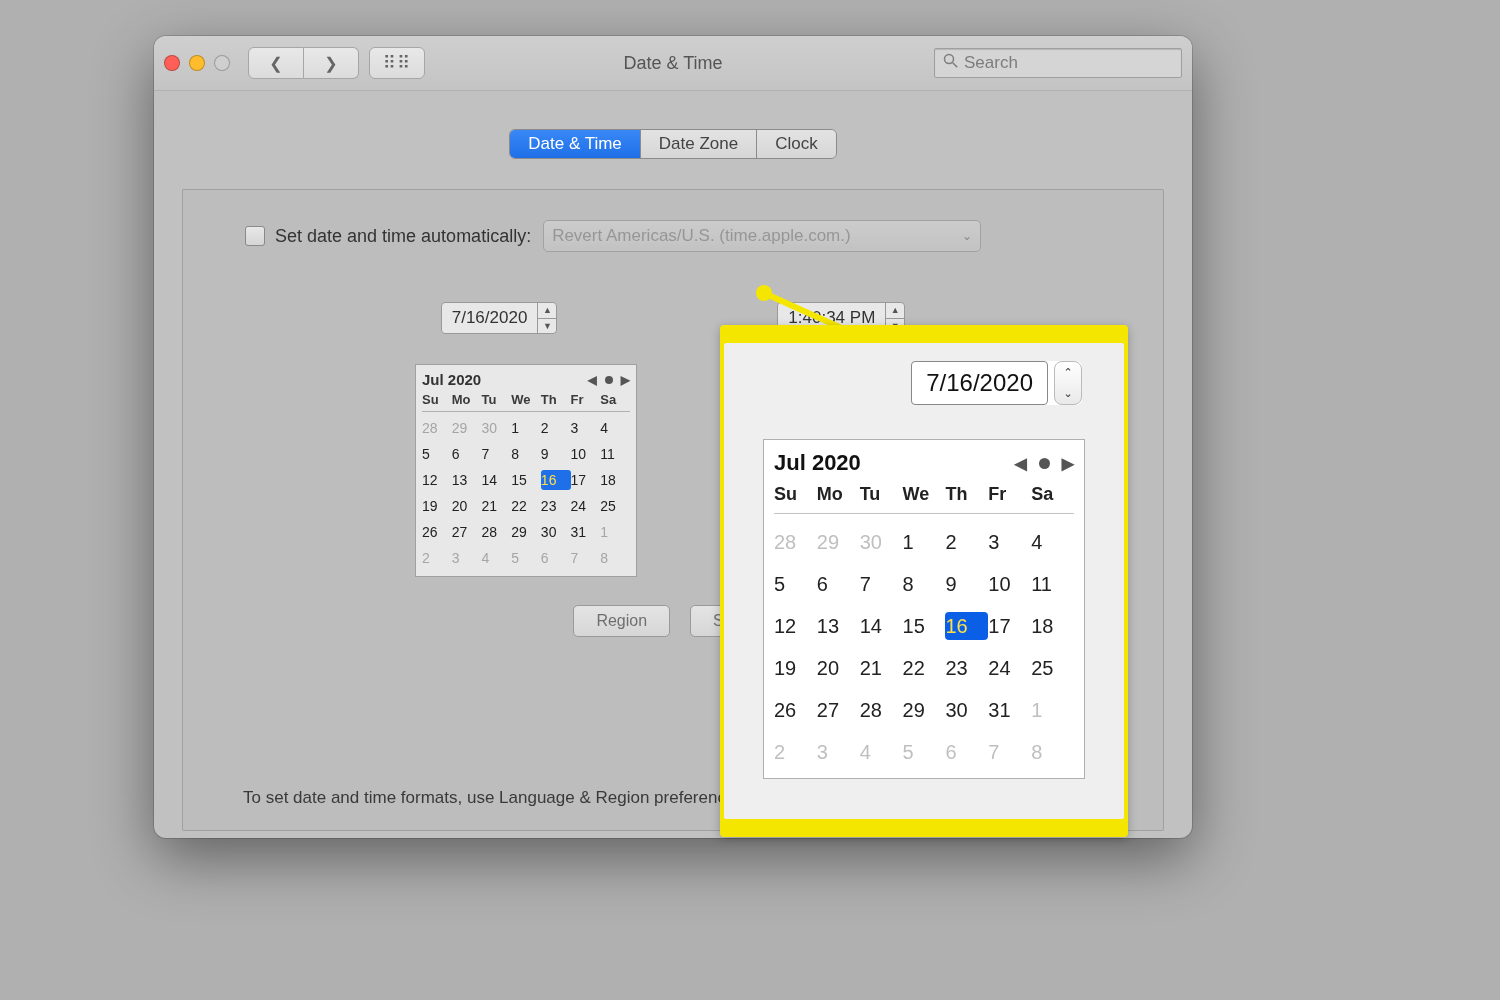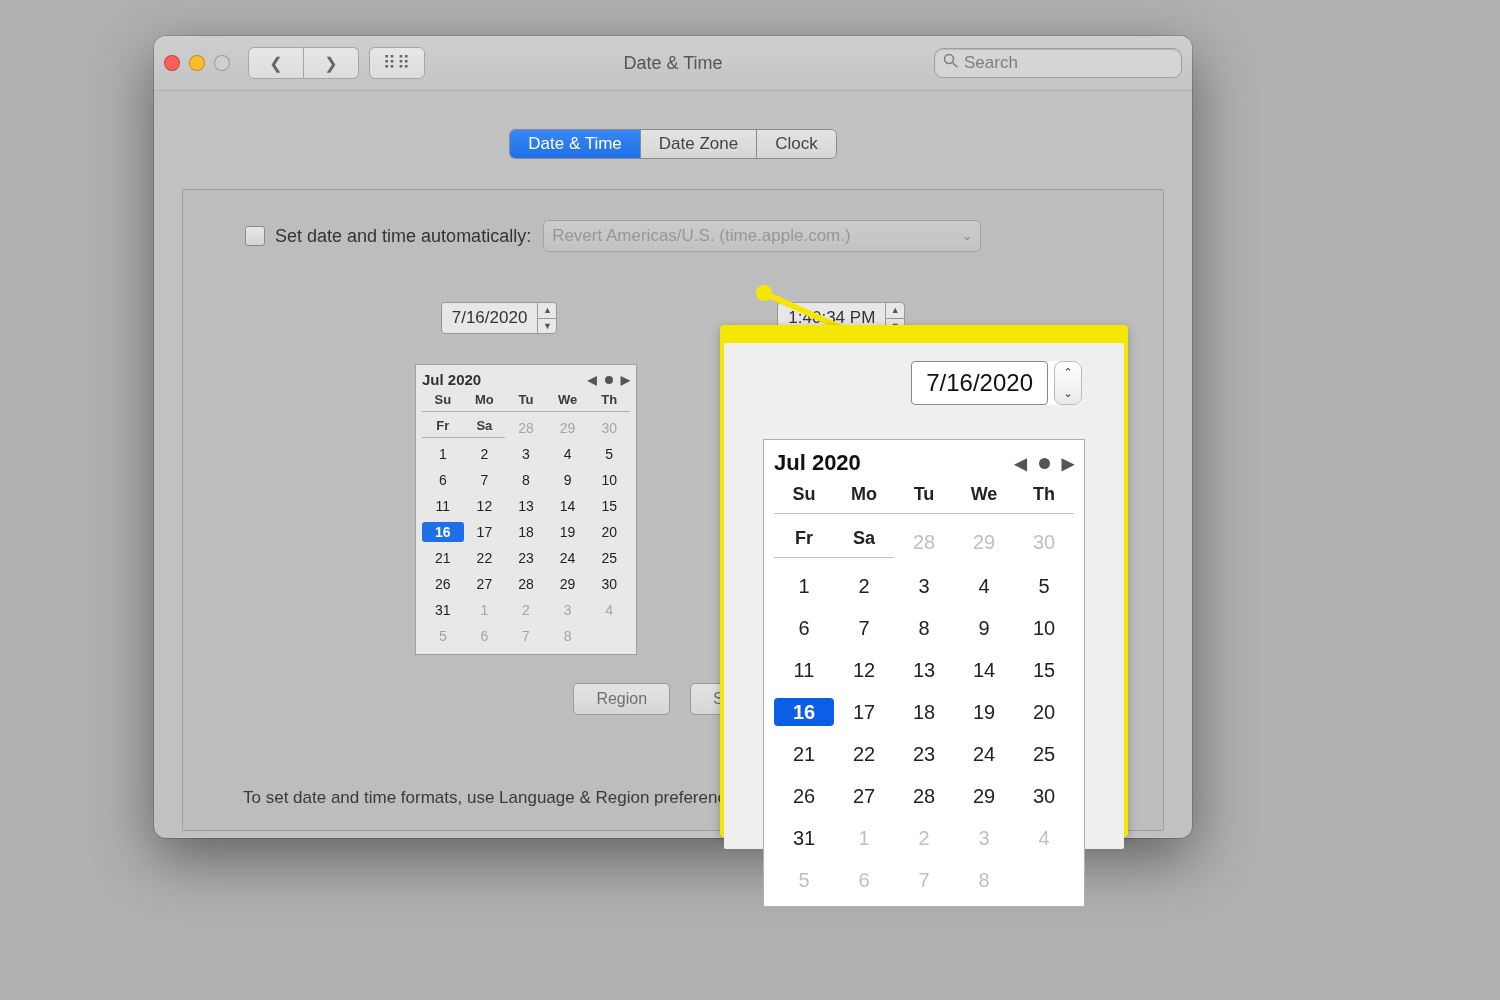--- a/index.html
+++ b/index.html
@@ -48,21 +48,21 @@
     color: #666; font-size: 16px;
   }
   .segbtns .tbtn:first-child { border-top-left-radius: 6px; border-bottom-left-radius: 6px; }
   .segbtns .tbtn:last-child { border-top-right-radius: 6px; border-bottom-right-radius: 6px; border-left: none; }
   .gridbtn { border-radius: 6px; margin-left: 10px; }
   .winTitle { position: absolute; left: 0; right: 0; text-align: center; font-size: 18px; color: #555; pointer-events: none; }
 
   .search {
     margin-left: auto; display: flex; align-items: center;
     height: 28px; width: 230px; padding: 0 8px;
-    background: #d5d5d5; border: 1px solid #9f9f9f; border-radius: 9px;
+    background: #d5d5d5; border: 1px solid #9f9f9f; border-radius: 2px;
     color: #7d7d7d; font-size: 17px; gap: 6px;
     box-shadow: inset 0 1px 1px rgba(0,0,0,.15);
   }
 
   
   .content { position: relative; padding: 18px 28px 0 28px; }
   .tabs { display: flex; justify-content: center; margin: 20px 0 30px 0; }
   .tabgroup { display: flex; border: 1px solid #8b8b8b; border-radius: 6px; overflow: hidden; }
   .tab { height: 28px; padding: 0 18px; display: flex; align-items: center; font-size: 17px; color: #444; background: linear-gradient(#e3e3e3,#d6d6d6); border-left: 1px solid #8b8b8b; }
   .tab:first-child { border-left: none; }
@@ -103,25 +103,25 @@
   .calendar {
     margin-top: 30px; width: 208px;
     background: #e8e8e8; border: 1px solid #a0a0a0; padding: 4px 6px 8px 6px;
     font-size: 14px; color: #333;
   }
   .calendar.small-pos { margin-left: 182px; }
   .cal-head { display: flex; align-items: center; justify-content: space-between; font-weight: 700; font-size: 15px; padding: 2px 0 4px 0; }
   .cal-nav { display: flex; gap: 8px; align-items: center; color: #555; font-size: 12px; }
   .cal-nav .navbtn { cursor: pointer; }
   .cal-nav .today { width: 8px; height: 8px; border-radius: 50%; background: #555; display: inline-block; }
-  .cal-grid { display: grid; grid-template-columns: repeat(5, 1fr); text-align: center; row-gap: 6px; }
+  .cal-grid { display: grid; grid-template-columns: repeat(7, 1fr); row-gap: 6px; }
   .cal-grid .dow { font-weight: 600; font-size: 13px; color: #3a3a3a; border-bottom: 1px solid #b0b0b0; padding-bottom: 4px; }
   .cell { font-size: 14px; color: #222; height: 20px; line-height: 20px; border-radius: 3px; }
   .cell.out { color: #a5a5a5; }
-  .cell.sel { background: var(--blue); color: #ffffff; font-weight: 700; }
+  .cell.sel { background: var(--blue); color: #fde047; font-weight: 400; }
 
   .btnrow { display: flex; justify-content: center; gap: 20px; margin-top: 28px; }
   .pushbtn { height: 30px; padding: 0 22px; border: 1px solid #9a9a9a; border-radius: 5px; background: linear-gradient(#e4e4e4,#d6d6d6); color: #6f6f6f; font-size: 16px; display: flex; align-items: center; }
 
   .hint { position: absolute; bottom: 22px; left: 60px; font-size: 17px; color: #3a3a3a; }
   .lockrow { display: flex; align-items: center; gap: 16px; padding: 16px 30px; }
 
   
   .callout {
     position: absolute; top: 325px; left: 720px; width: 372px; height: 476px;

